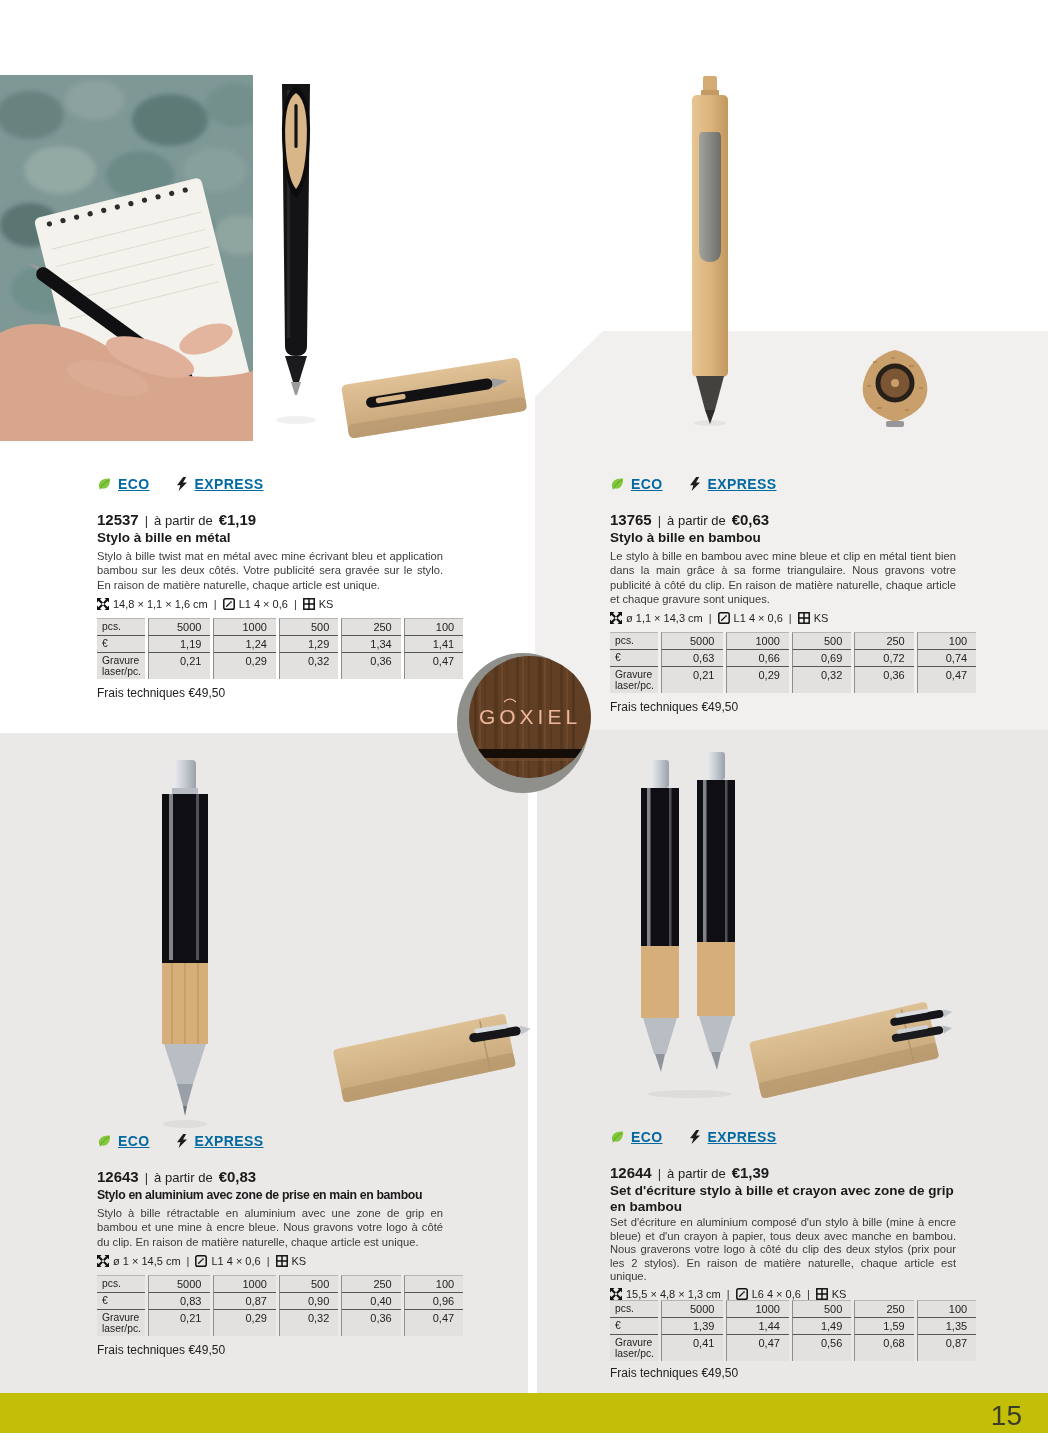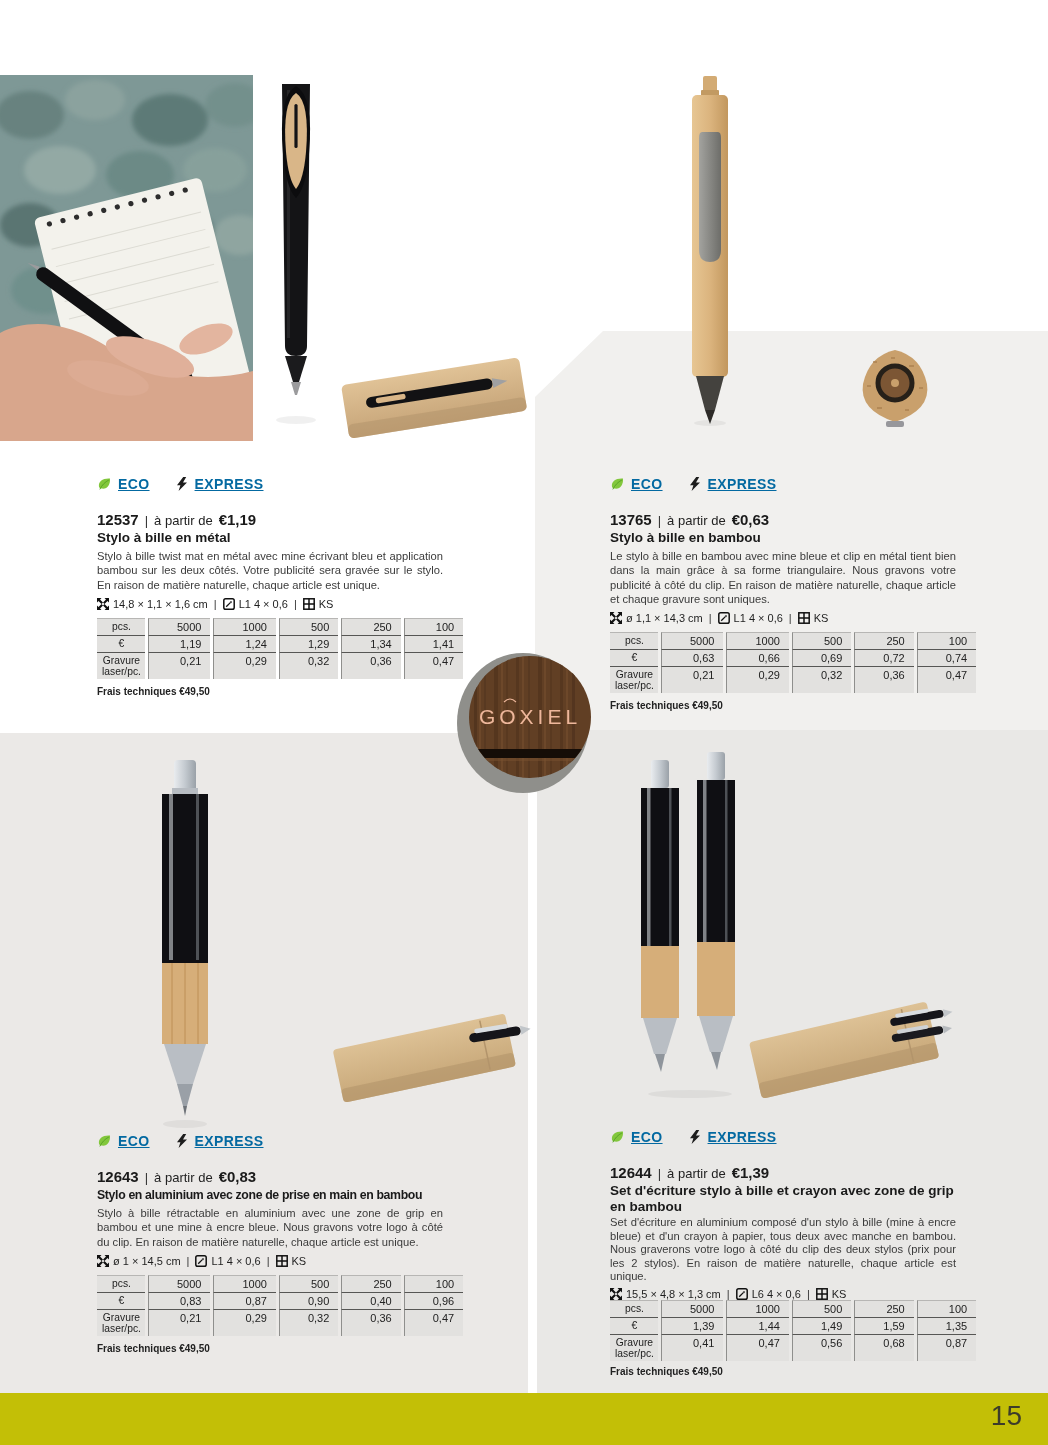--- a/index.html
+++ b/index.html
@@ -5,21 +5,21 @@
   html,body { margin:0; padding:0; background:#fff; }
   .page { position:relative; width:1048px; height:1445px; background:#ffffff;
           font-family:"Liberation Sans", sans-serif; overflow:hidden; }
 
   .panel { position:absolute; }
   #panel-tr { left:535px; top:331px; width:513px; height:399px; background:#f1f0ee;
               clip-path:polygon(68px 0,100% 0,100% 100%,0 100%,0 66px); }
   #panel-br { left:537px; top:730px; width:511px; height:663px; background:#e9e8e6; }
   #panel-bl { left:0;     top:733px; width:528px; height:660px; background:#ebe9e7; }
 
-  .footer-bar { position:absolute; left:0; top:1393px; width:1048px; height:52px; background:#c3bf06; }
+  .footer-bar { position:absolute; left:0; top:1393px; width:1048px; height:40px; background:#c3bf06; }
   .page-number { position:absolute; right:26px; top:7px; font-size:28px; font-weight:400; color:#3c3c2a; }
 
   .photo { position:absolute; }
 
   .product { position:absolute; width:346px; color:#1a1a1a; }
   #prod-0 { left:97px;  top:477px; }
   #prod-1 { left:610px; top:477px; }
   #prod-2 { left:97px;  top:1134px; }
   #prod-3 { left:610px; top:1130px; }
 
@@ -40,26 +40,26 @@
   .prod-desc  { font-size:11.2px; line-height:14.3px; text-align:justify; color:#3b3b3b; margin:0 0 6px 0; }
 
   .dim-line { display:flex; align-items:center; gap:4px; font-size:11px; color:#1e1e1e;
               margin-bottom:8px; white-space:nowrap; }
   .spec-icon { width:12px; height:12px; flex:none; }
   .dimsep { margin:0 2px; color:#333; }
 
   .price-table { border-collapse:separate; border-spacing:3px 0; margin-left:-3px; font-size:11px; color:#222; }
   .price-table td { background:#e2e1df; border-bottom:1px solid #565654; text-align:right;
                     padding:2px 9px 2px 4px; width:34px; vertical-align:top; }
-  .price-table td:first-child { width:76px; text-align:center; padding:2px 4px 2px 5px; font-size:10.3px; }
+  .price-table td:first-child { width:76px; text-align:left; padding:2px 4px 2px 5px; font-size:10.3px; }
   .price-table td + td { border-left:1px solid #8f8f8d;padding-left:28px; }
   .price-table tr:first-child td { border-top:1px solid #b7b6b4; }
   .price-table tr:last-child  td { border-bottom:none;margin-top:10px; }
 
-  .frais { font-size:10px; color:#222; margin-top:7px;font-weight:bold; }
+  .frais { font-size:12px; color:#222; margin-top:7px; }
 
   
   #prod-3 .prod-desc { line-height:13.6px; margin-bottom:4px; }
   #prod-3 .prod-title { line-height:15.5px; margin-bottom:2px; }
   #prod-3 .dim-line { margin-bottom:0; }
   #prod-3 .frais { margin-top:5px; }
 </style>
 </head>
 <body>
 

